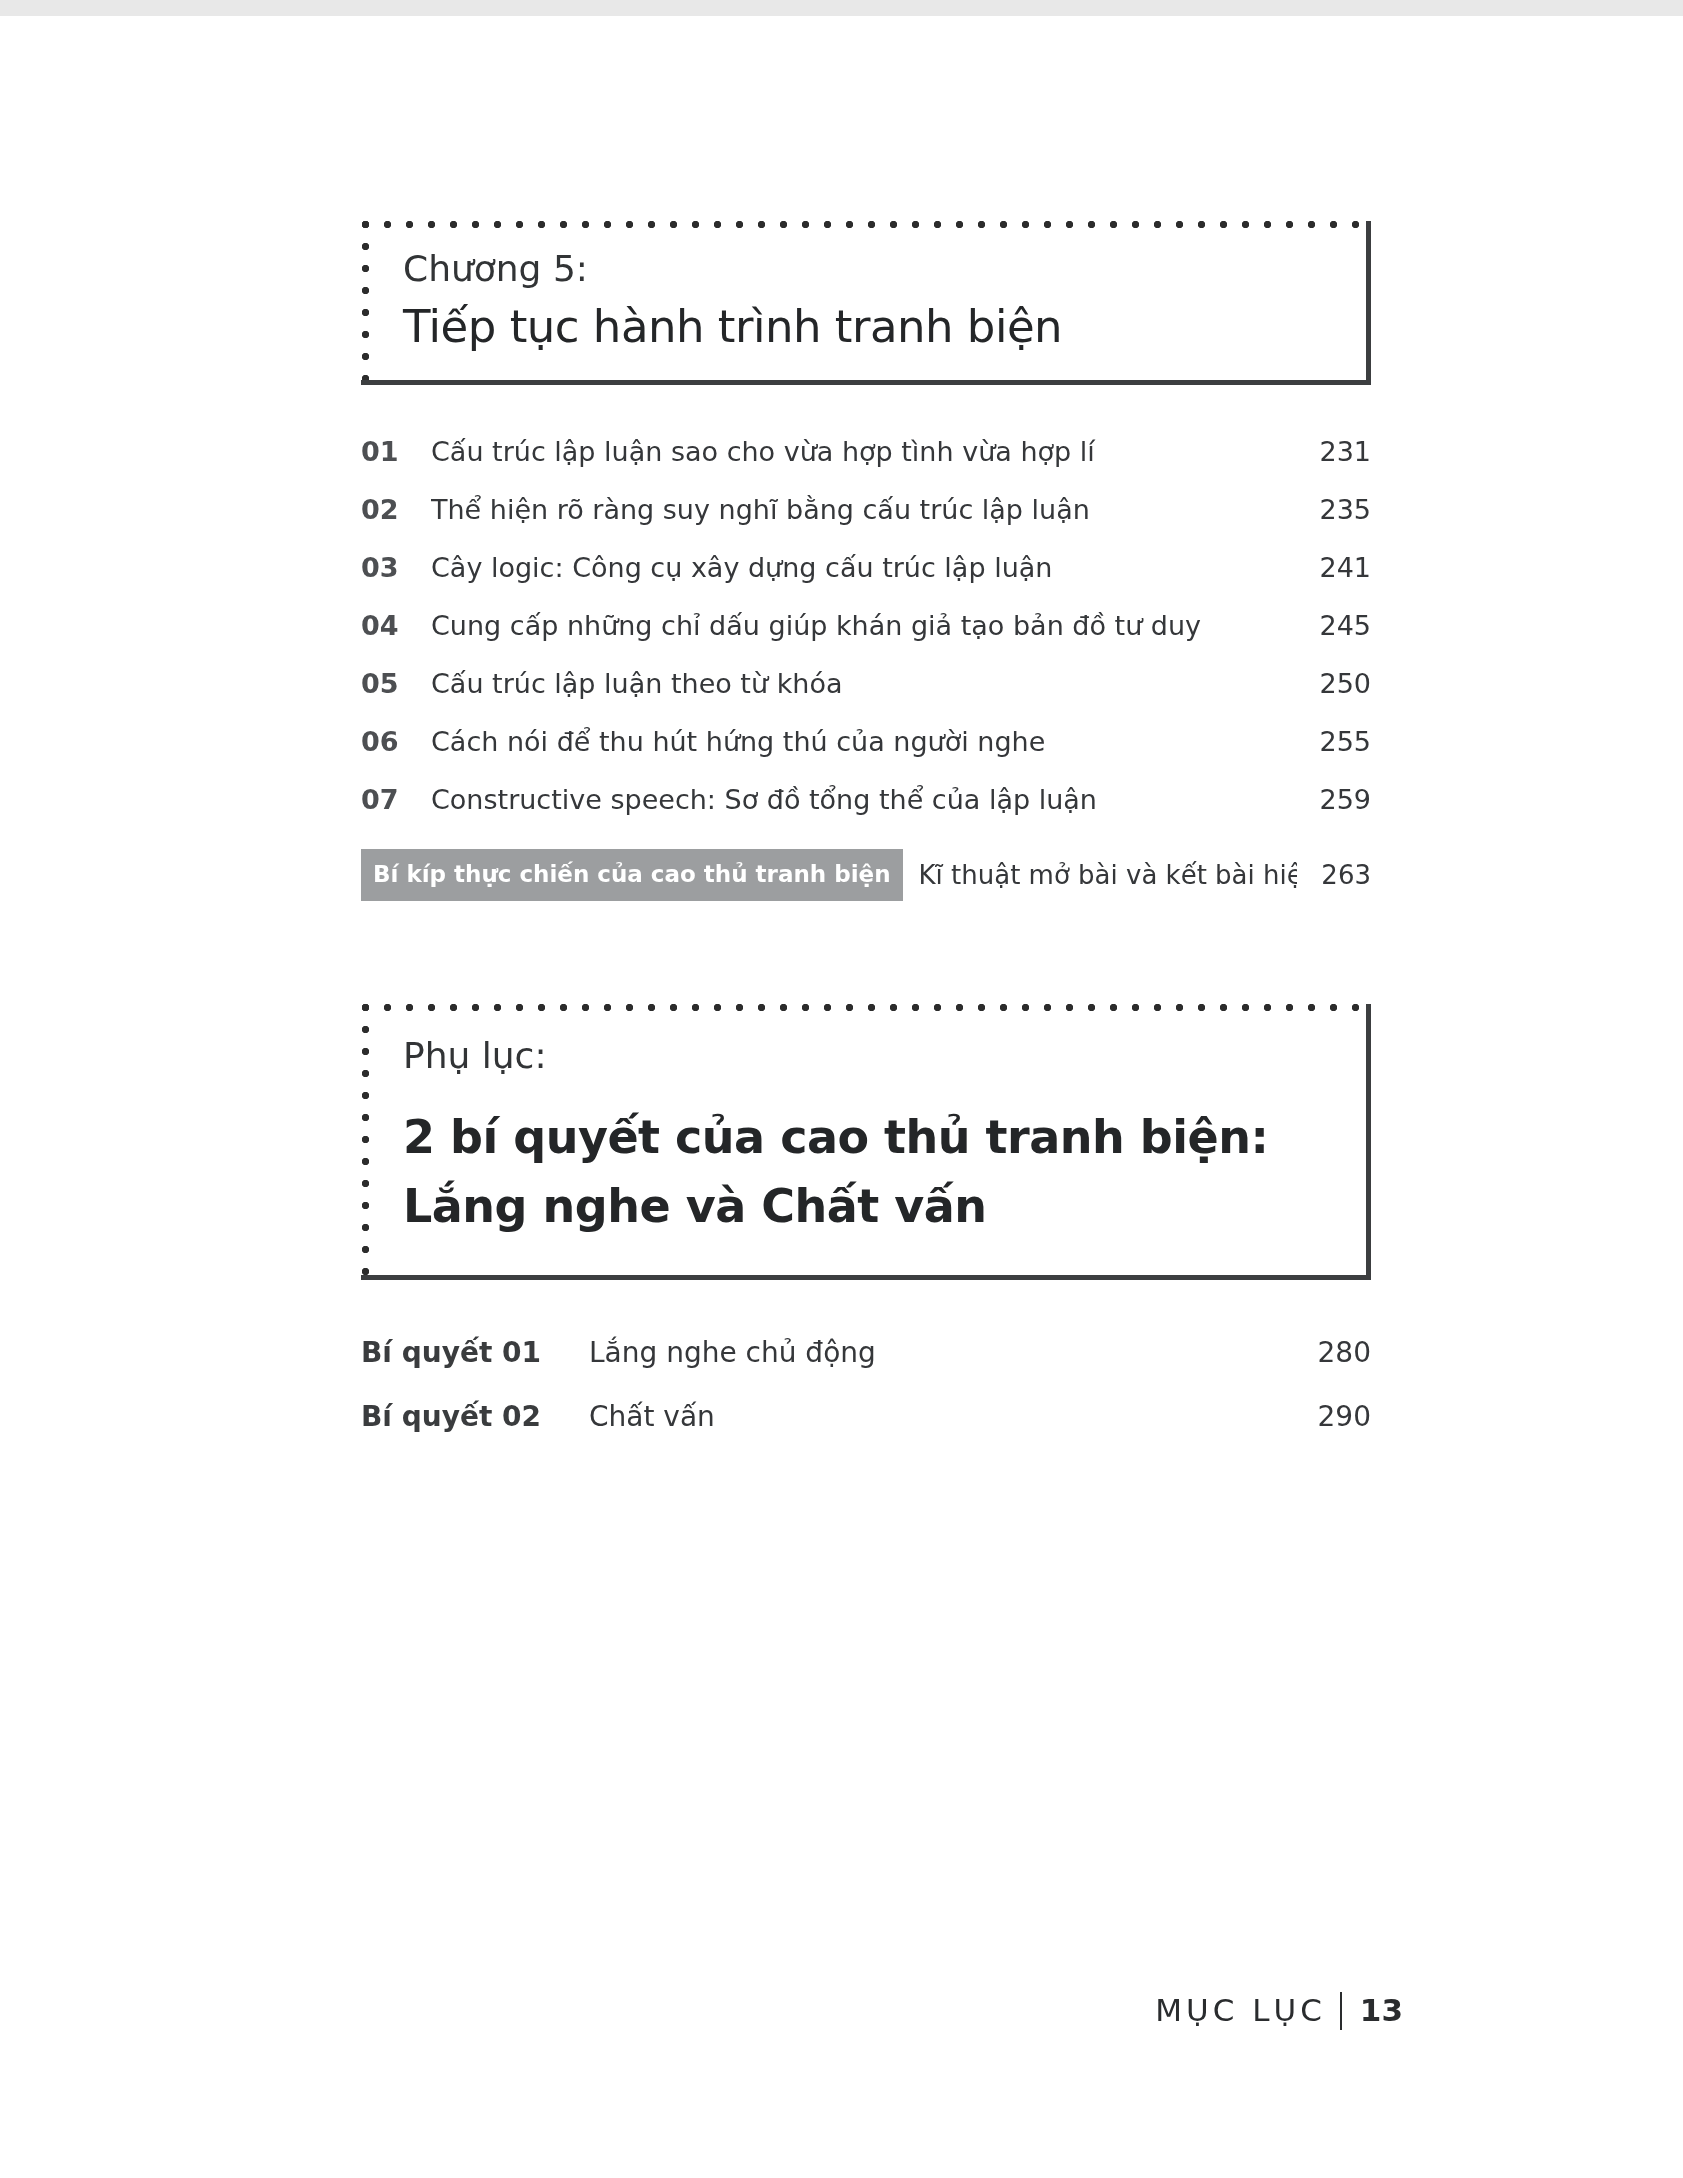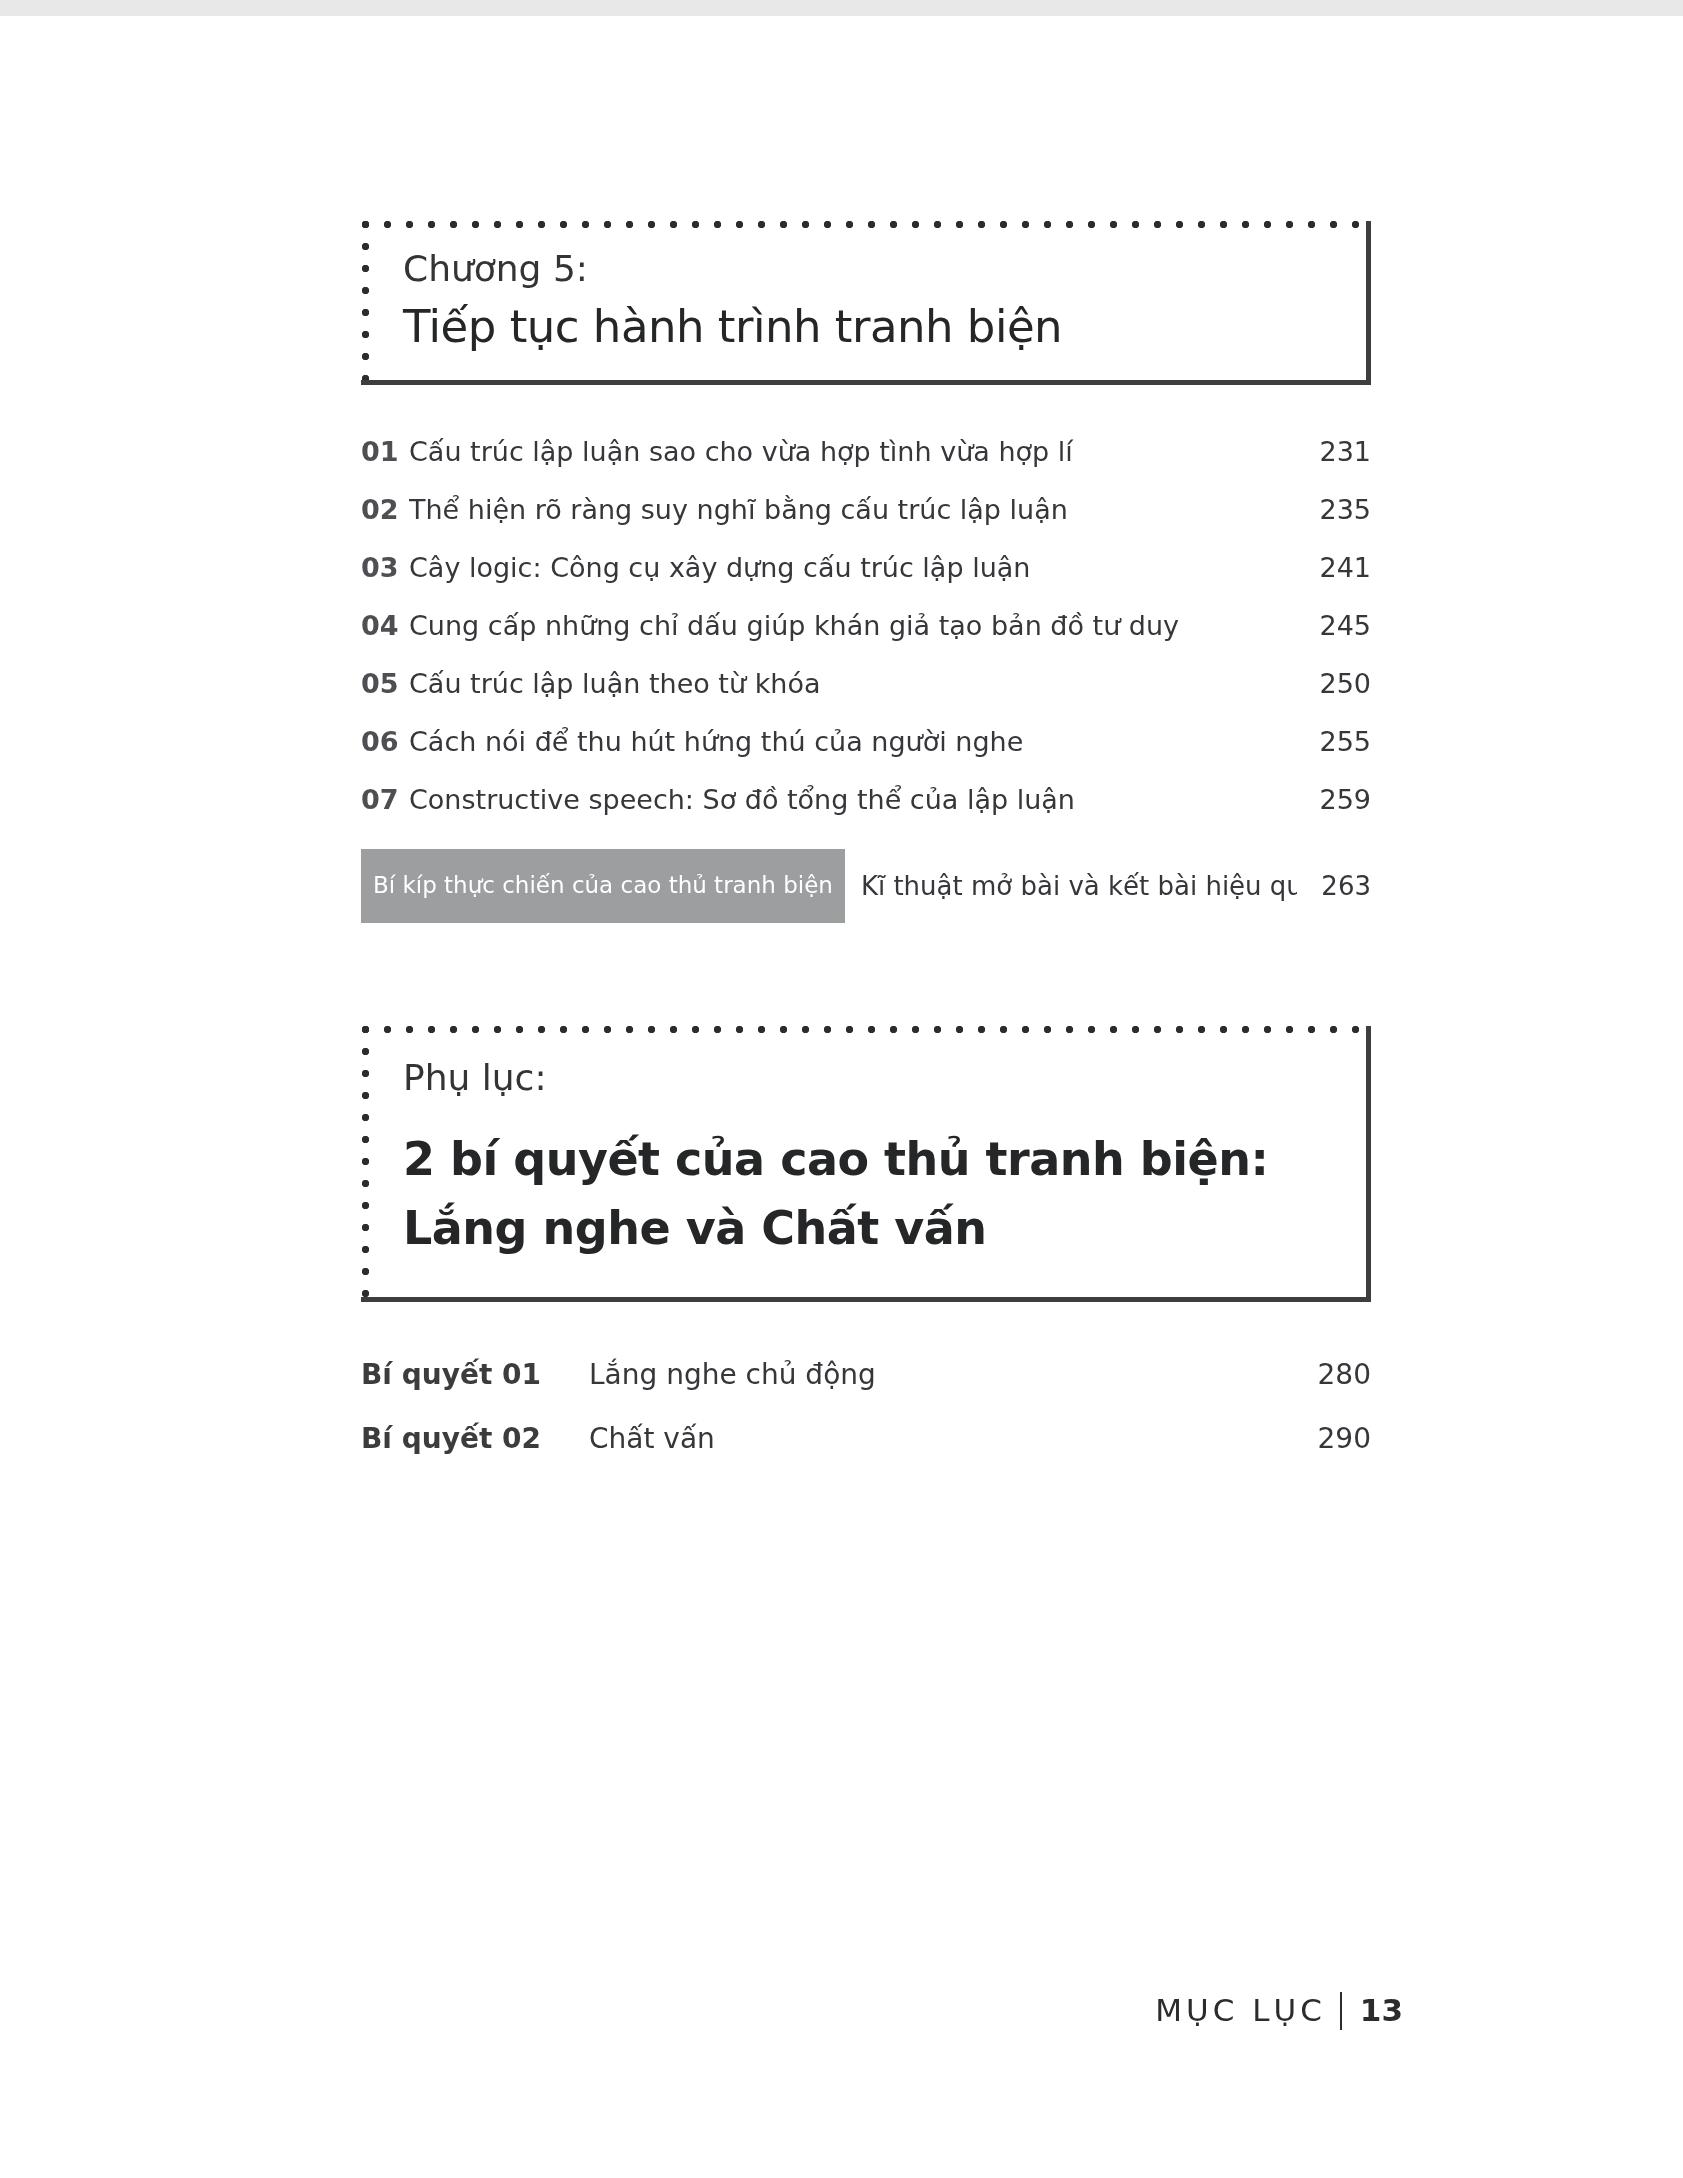--- a/index.html
+++ b/index.html
@@ -30,31 +30,31 @@
     content:""; position:absolute; top:-1px; left:0; bottom:0; width:9px;
     background-image:radial-gradient(circle at 4.5px 4.5px, #2c2c2c 3.4px, rgba(0,0,0,0) 4px);
     background-size:9px 22px; background-repeat:repeat-y;
   }
 
   .chapter-box { margin-top:205px; }
   .box-kicker { font-size:36px; line-height:1.2; color:#323436; margin:0 0 10px 0; font-weight:400; }
   .box-title  { font-size:45px; line-height:1.2; color:#242628; margin:0; font-weight:normal; letter-spacing:-0.5px; }
 
   .toc-list { margin-top:50px; }
-  .toc-row  { display:flex; align-items:baseline; margin-bottom:24px; font-size:27px; line-height:34px; }
+  .toc-row  { display:flex; align-items:baseline; margin-bottom:24px; font-size:27px; line-height:34px;gap:22px; }
   .toc-num  { font-weight:bold; color:#4d4f52; width:48px; flex:none; }
   .toc-title{ flex:1 1 auto; white-space:nowrap; overflow:hidden; color:#35373a; }
   .toc-page { flex:none; margin-left:24px; color:#35373a; }
 
   .tip-row  { display:flex; align-items:center; margin-top:32px; font-size:26px; }
   .tip-badge{
     background:#9c9ea0; color:#ffffff;
     font-size:23px; line-height:1.2;
-    padding:23px 12px; margin-right:16px;
-    white-space:nowrap; flex:none;
+    padding:12px 12px; margin-right:16px;
+    white-space:nowrap; flex:none;font-weight:bold;
   }
   .tip-title{ flex:1 1 auto; white-space:nowrap; overflow:hidden; color:#35373a; }
   .tip-page { flex:none; margin-left:24px; color:#35373a; }
 
   .appendix-box { margin-top:103px; padding-top:30px; padding-bottom:34px; }
   .appendix-box .box-kicker { margin-bottom:26px; }
   .appendix-title { font-size:46px; line-height:1.5; color:#242628; margin:0; font-weight:bold; letter-spacing:-0.5px; }
 
   .appendix-list { margin-top:55px; }
   .ap-row  { display:flex; align-items:baseline; margin-bottom:28px; font-size:28px; line-height:36px;gap:28px; }

